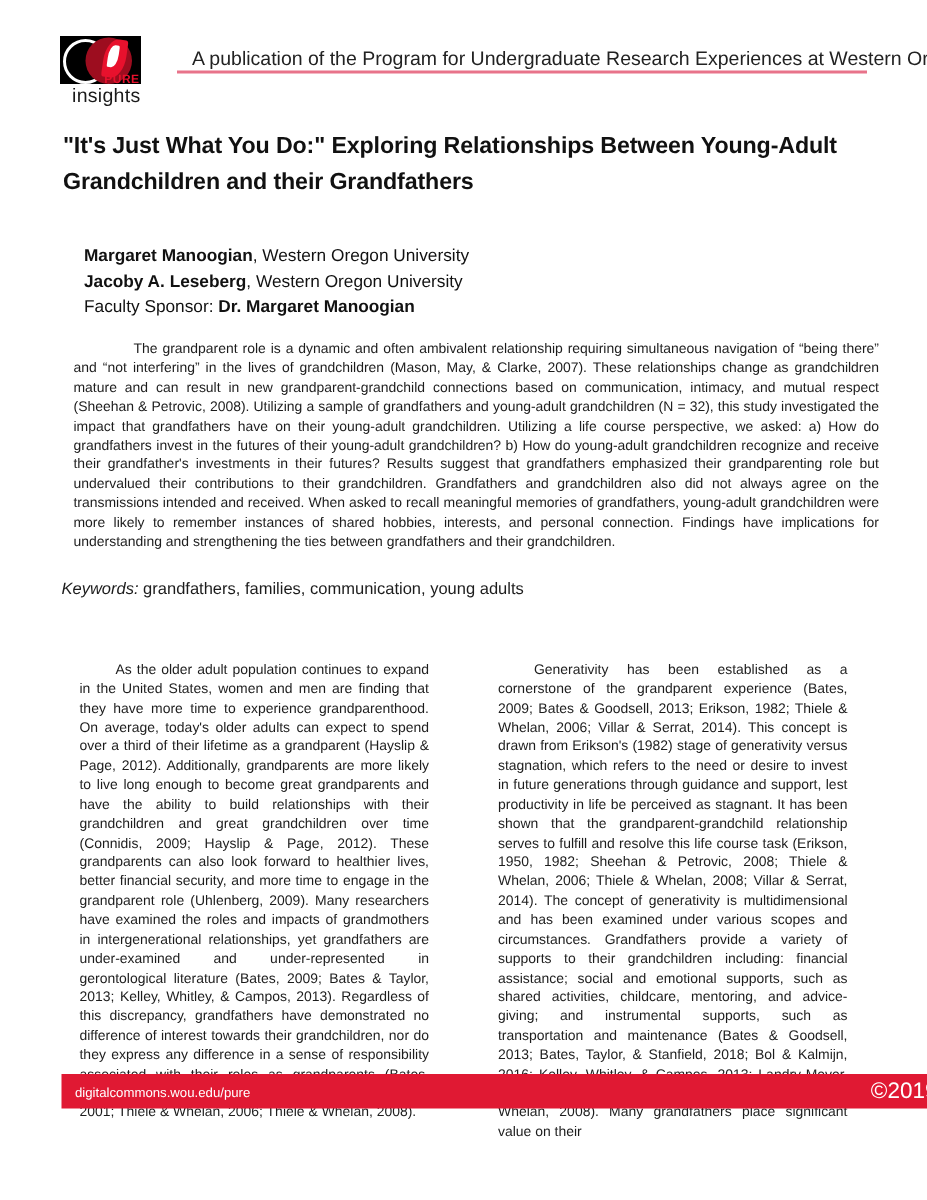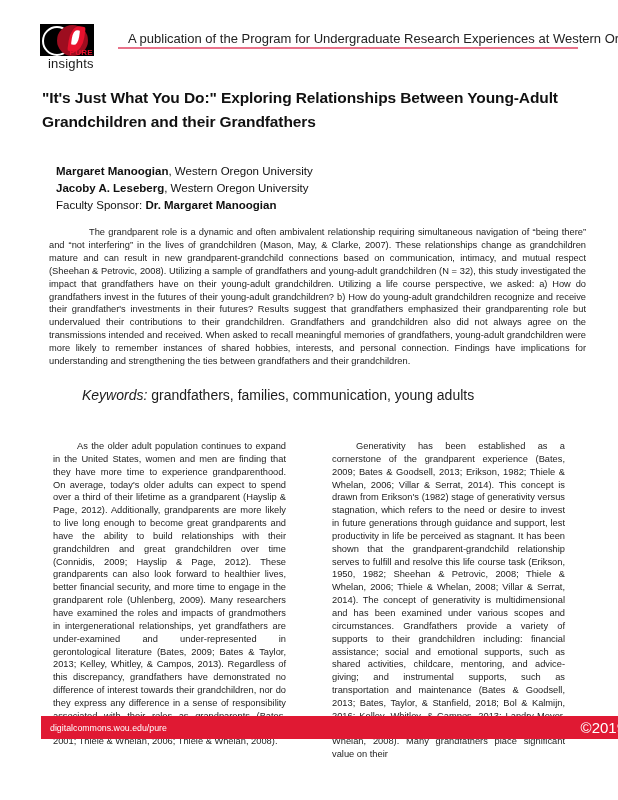--- a/index.html
+++ b/index.html
@@ -154,23 +154,22 @@
     text-align: justify;
     text-indent: 40px;
   }
 
   
   .keywords {
     position: absolute;
     left: 41px;
     top: 387px;
     width: 537px;
-    font-size: 14px;
+    font-size: 11px;
     color: #1c1c1c;
-    margin-left: 41px;
   }
   .keywords .kw-label { font-style: italic; }
 
   
   .columns {
     position: absolute;
     left: 41px;
     top: 428px;
     width: 537px;
     display: flex;

